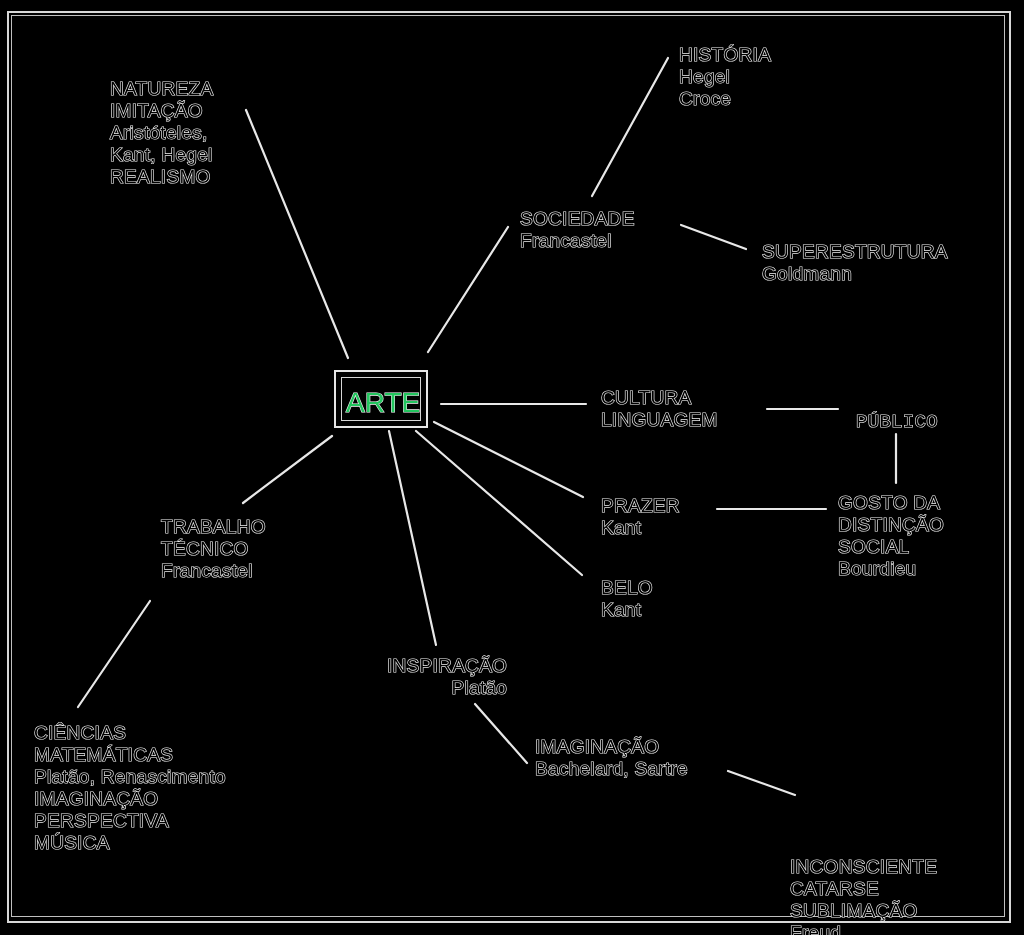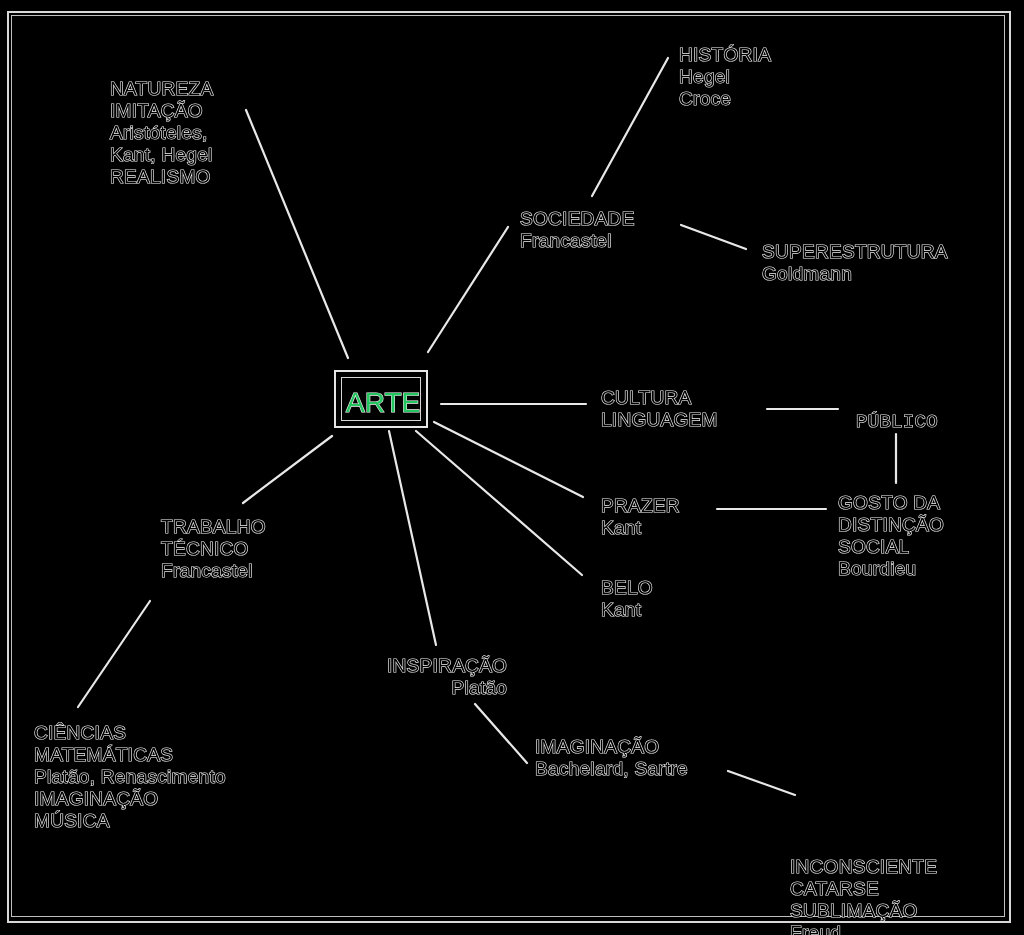--- a/index.html
+++ b/index.html
@@ -100,20 +100,21 @@
   <span class="line">TRABALHO</span>
   <span class="line">TÉCNICO</span>
   <span class="line">Francastel</span>
 </div>
 
 <div class="node" style="left:34px; top:722px;">
   <span class="line">CIÊNCIAS</span>
   <span class="line">MATEMÁTICAS</span>
   <span class="line">Platão, Renascimento</span>
   <span class="line">IMAGINAÇÃO</span>
+  <span class="line">PERSPECTIVA</span>
   <span class="line">MÚSICA</span>
 </div>
 
 <div class="node" style="left:387px; top:655px;text-align:right;">
   <span class="line">INSPIRAÇÃO</span>
   <span class="line">Platão</span>
 </div>
 
 <div class="node" style="left:535px; top:736px;">
   <span class="line">IMAGINAÇÃO</span>

